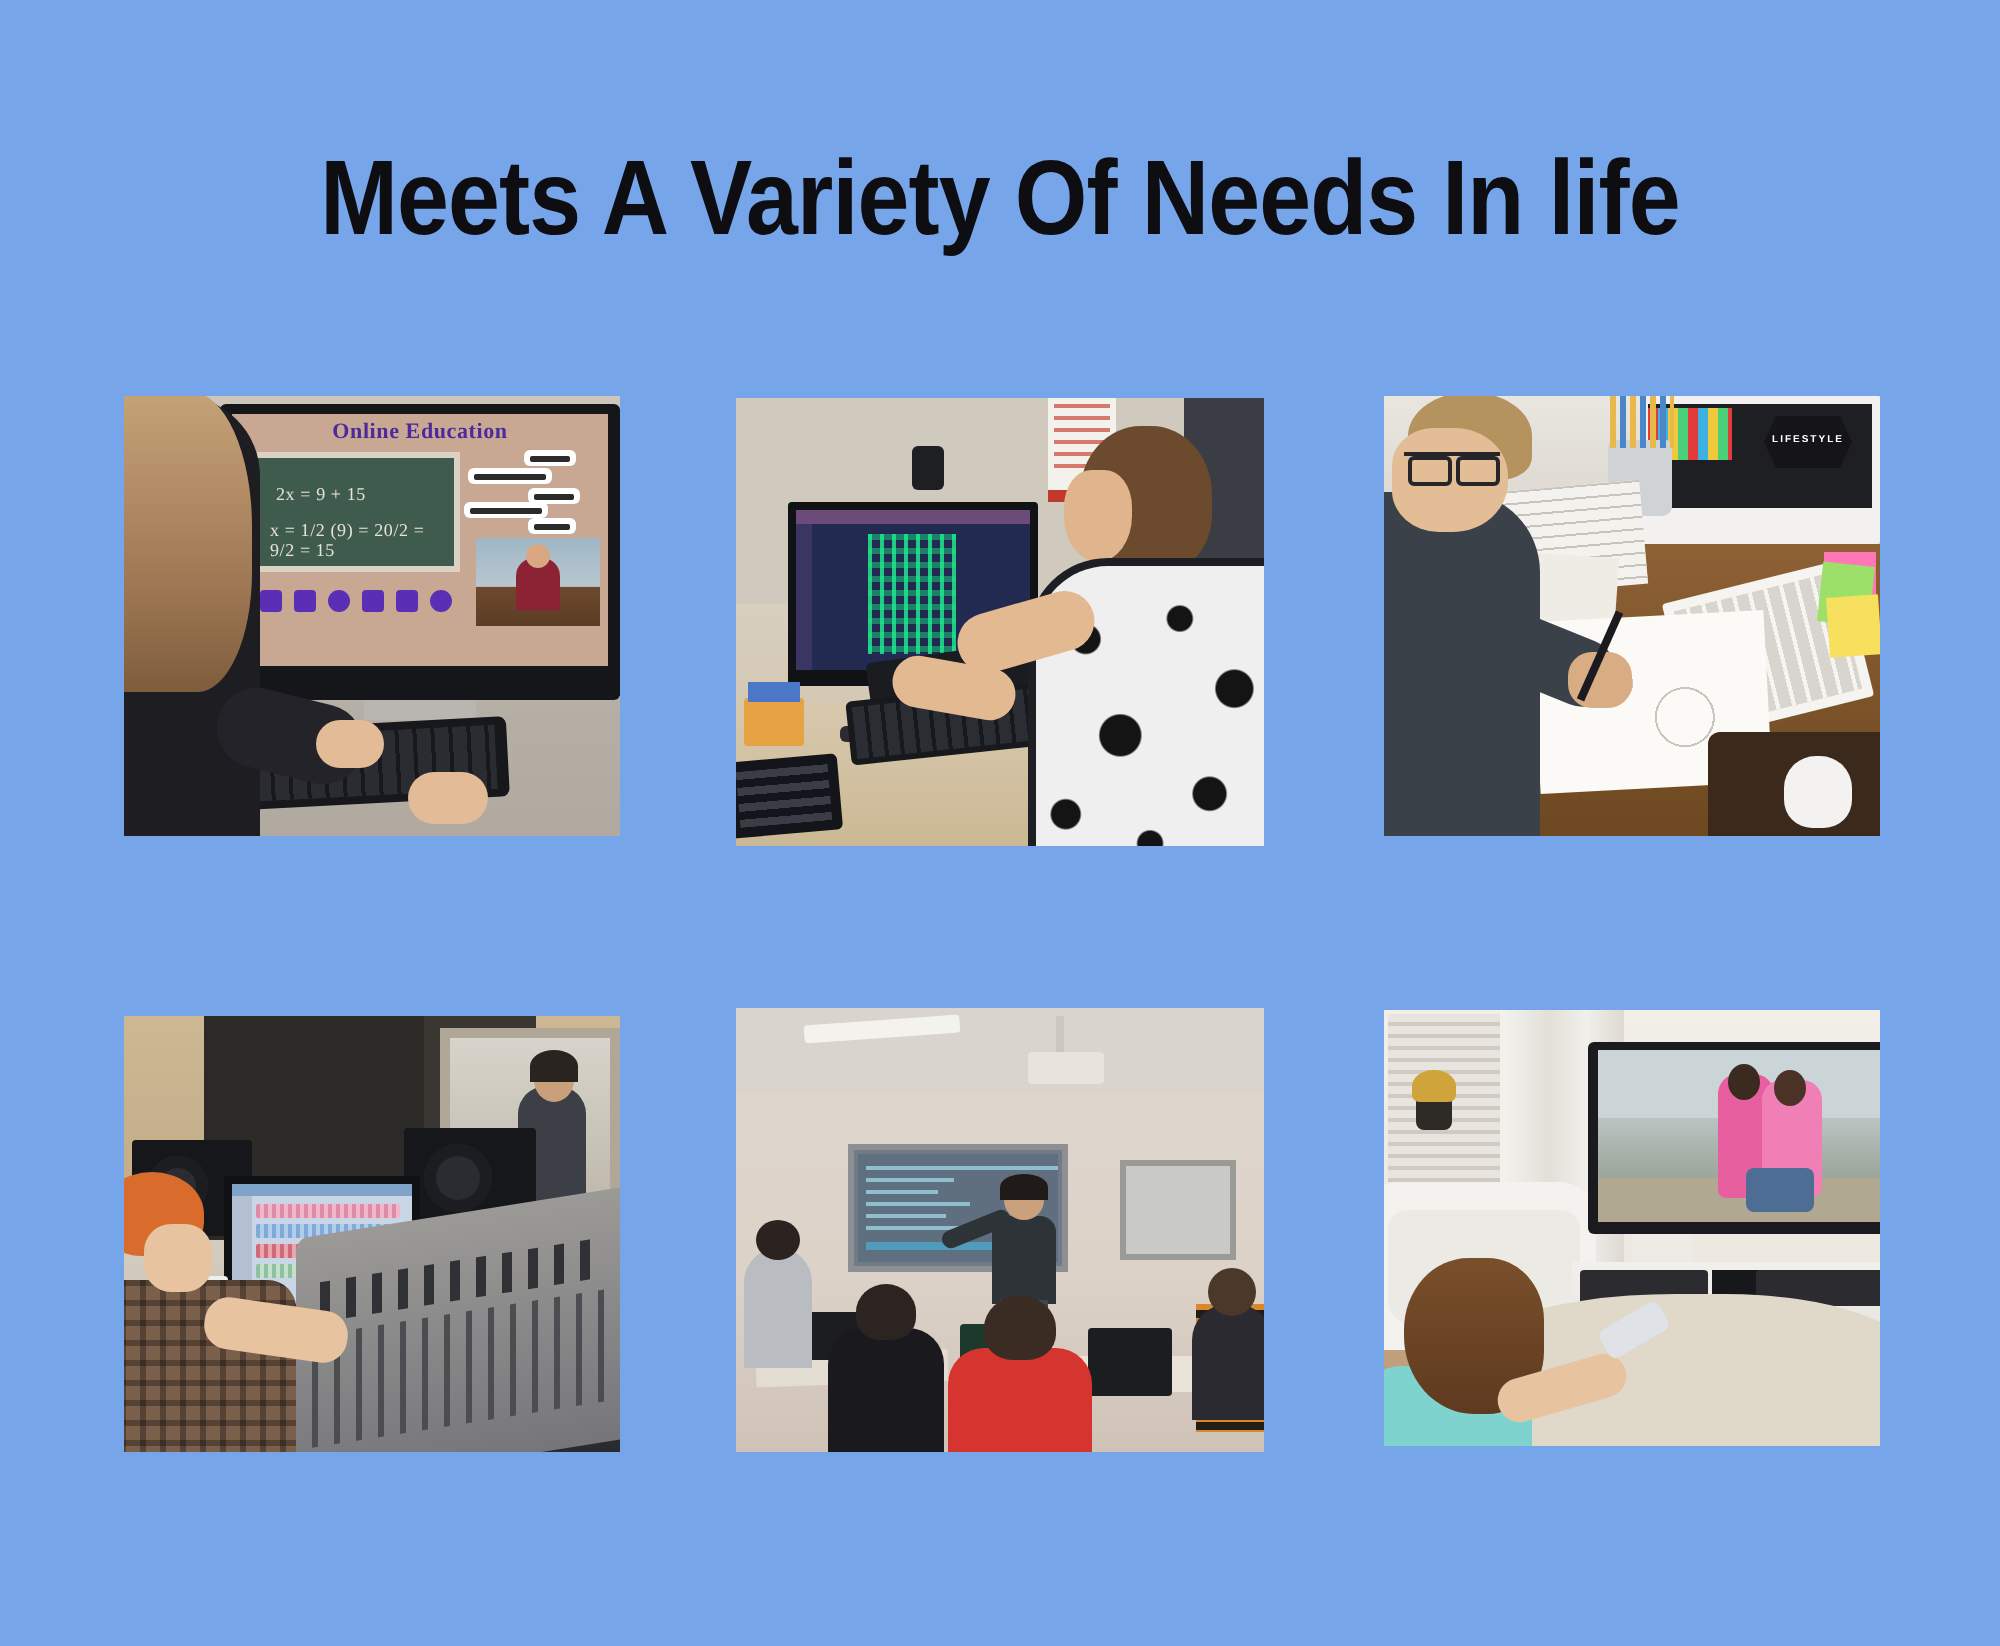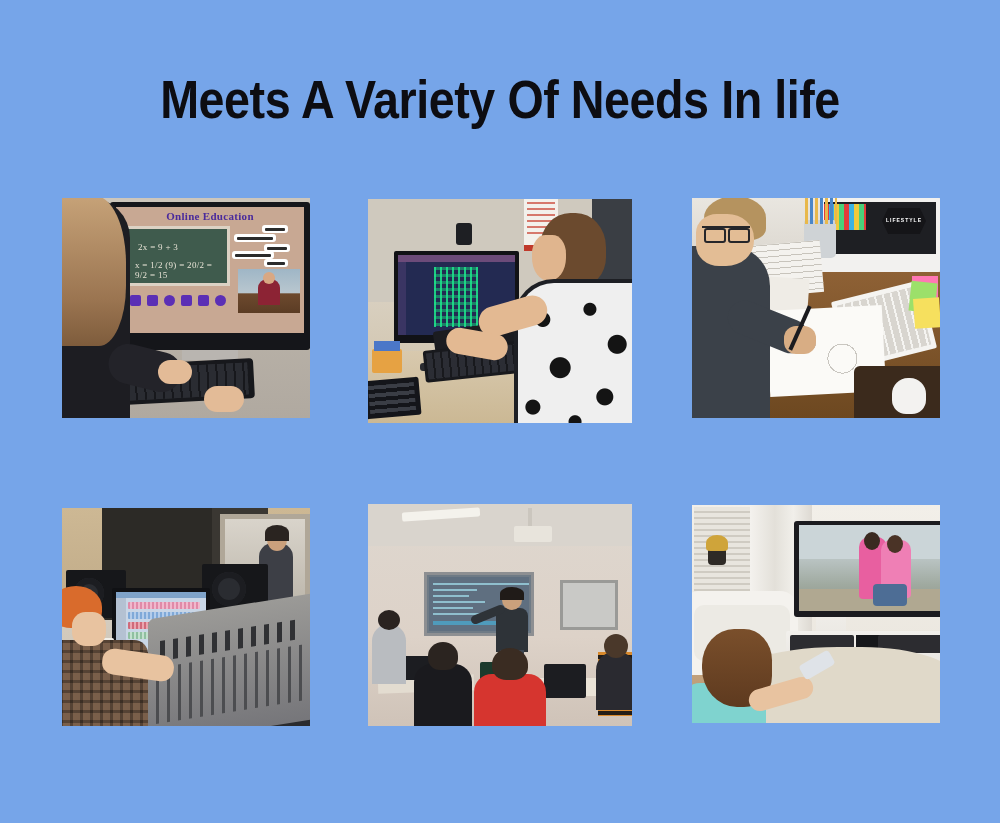--- a/index.html
+++ b/index.html
@@ -305,21 +305,21 @@
 
     <div class="cell c1">
       <div class="photo">
         <div class="p1-bg"></div>
         <div class="p1-wallR"></div>
         <div class="p1-mon2"></div>
         <div class="p1-mon-body"></div>
         <div class="p1-screen">
           <div class="p1-scr-title">Online Education</div>
           <div class="p1-board">
-            <div class="p1-eq a">2x = 9 + 3</div>
+            <div class="p1-eq a">2x = 9 + 15</div>
             <div class="p1-eq b">x = 1/2 (9) = 20/2 = 9/2 = 15</div>
           </div>
           <div class="p1-chats">
             <span class="p1-chip" style="left:28px;top:0;width:26px;"></span>
             <span class="p1-chip" style="left:0px;top:9px;width:42px;"></span>
             <span class="p1-chip" style="left:30px;top:19px;width:26px;"></span>
             <span class="p1-chip" style="left:-2px;top:26px;width:42px;"></span>
             <span class="p1-chip" style="left:30px;top:34px;width:24px;"></span>
           </div>
           <div class="p1-vid">

